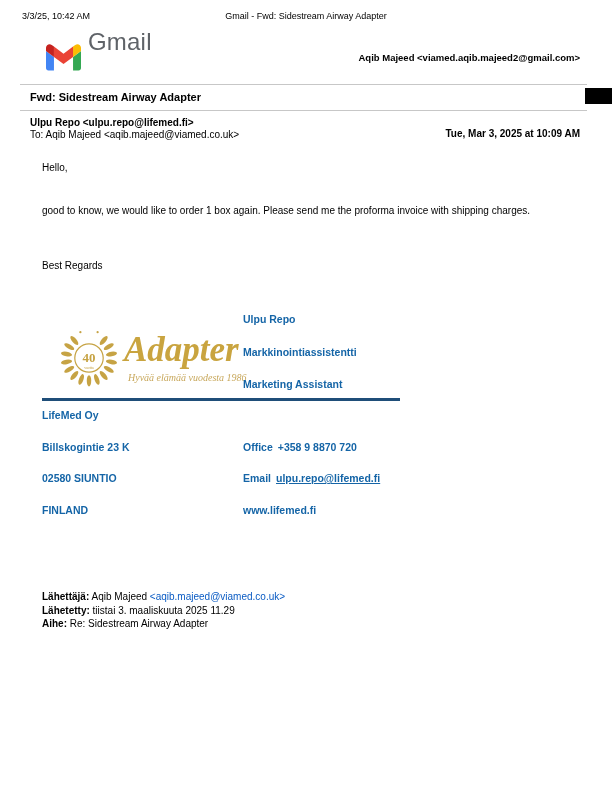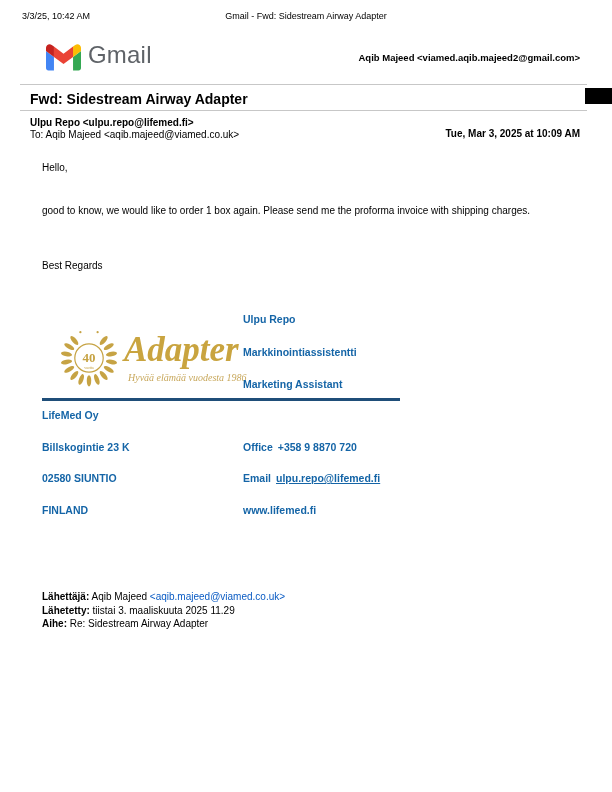--- a/index.html
+++ b/index.html
@@ -12,29 +12,29 @@
   .abs { position:absolute; }
 
   
   .print-ts { left:22px; top:11px; font-size:9px; }
   .print-title { left:0; right:0; top:11px; text-align:center; font-size:9px; }
   .footer-url { left:22px; top:765px; font-size:6.8px; letter-spacing:-0.1px; }
   .footer-page { right:22px; top:765px; font-size:6.8px; }
 
   
   .gmail-logo { left:46px; top:44px; }
-  .gmail-wordmark { left:88px; top:41px; font-size:24px; color:#5F6368; letter-spacing:0.2px; }
+  .gmail-wordmark { left:88px; top:28px; font-size:24px; color:#5F6368; letter-spacing:0.2px; }
   .account { right:32px; top:52px; font-size:9.5px; font-weight:700; }
 
   .hr { height:1px; background:#c7c7c7; }
   .hr-top { left:20px; width:567px; top:84px; }
   .hr-bottom { left:20px; width:567px; top:110px; }
   .redaction { left:585px; top:88px; width:27px; height:16px; background:#000; }
 
-  .subject { left:30px; top:91px; font-size:14px; font-weight:700; }
+  .subject { left:30px; top:91px; font-size:11px; font-weight:700; }
   .from-line { left:30px; top:117px; font-size:10px; font-weight:700; }
   .date-line { right:32px; top:128px; font-size:10px; font-weight:700; }
   .to-line { left:30px; top:129px; font-size:10px; }
 
   .greeting { left:42px; top:162px; }
   .body-par { left:42px; top:204px; width:500px; line-height:13px; }
   .closing { left:42px; top:260px; }
 
   
   .sig-blue { color:#1565A7; font-weight:700; }

